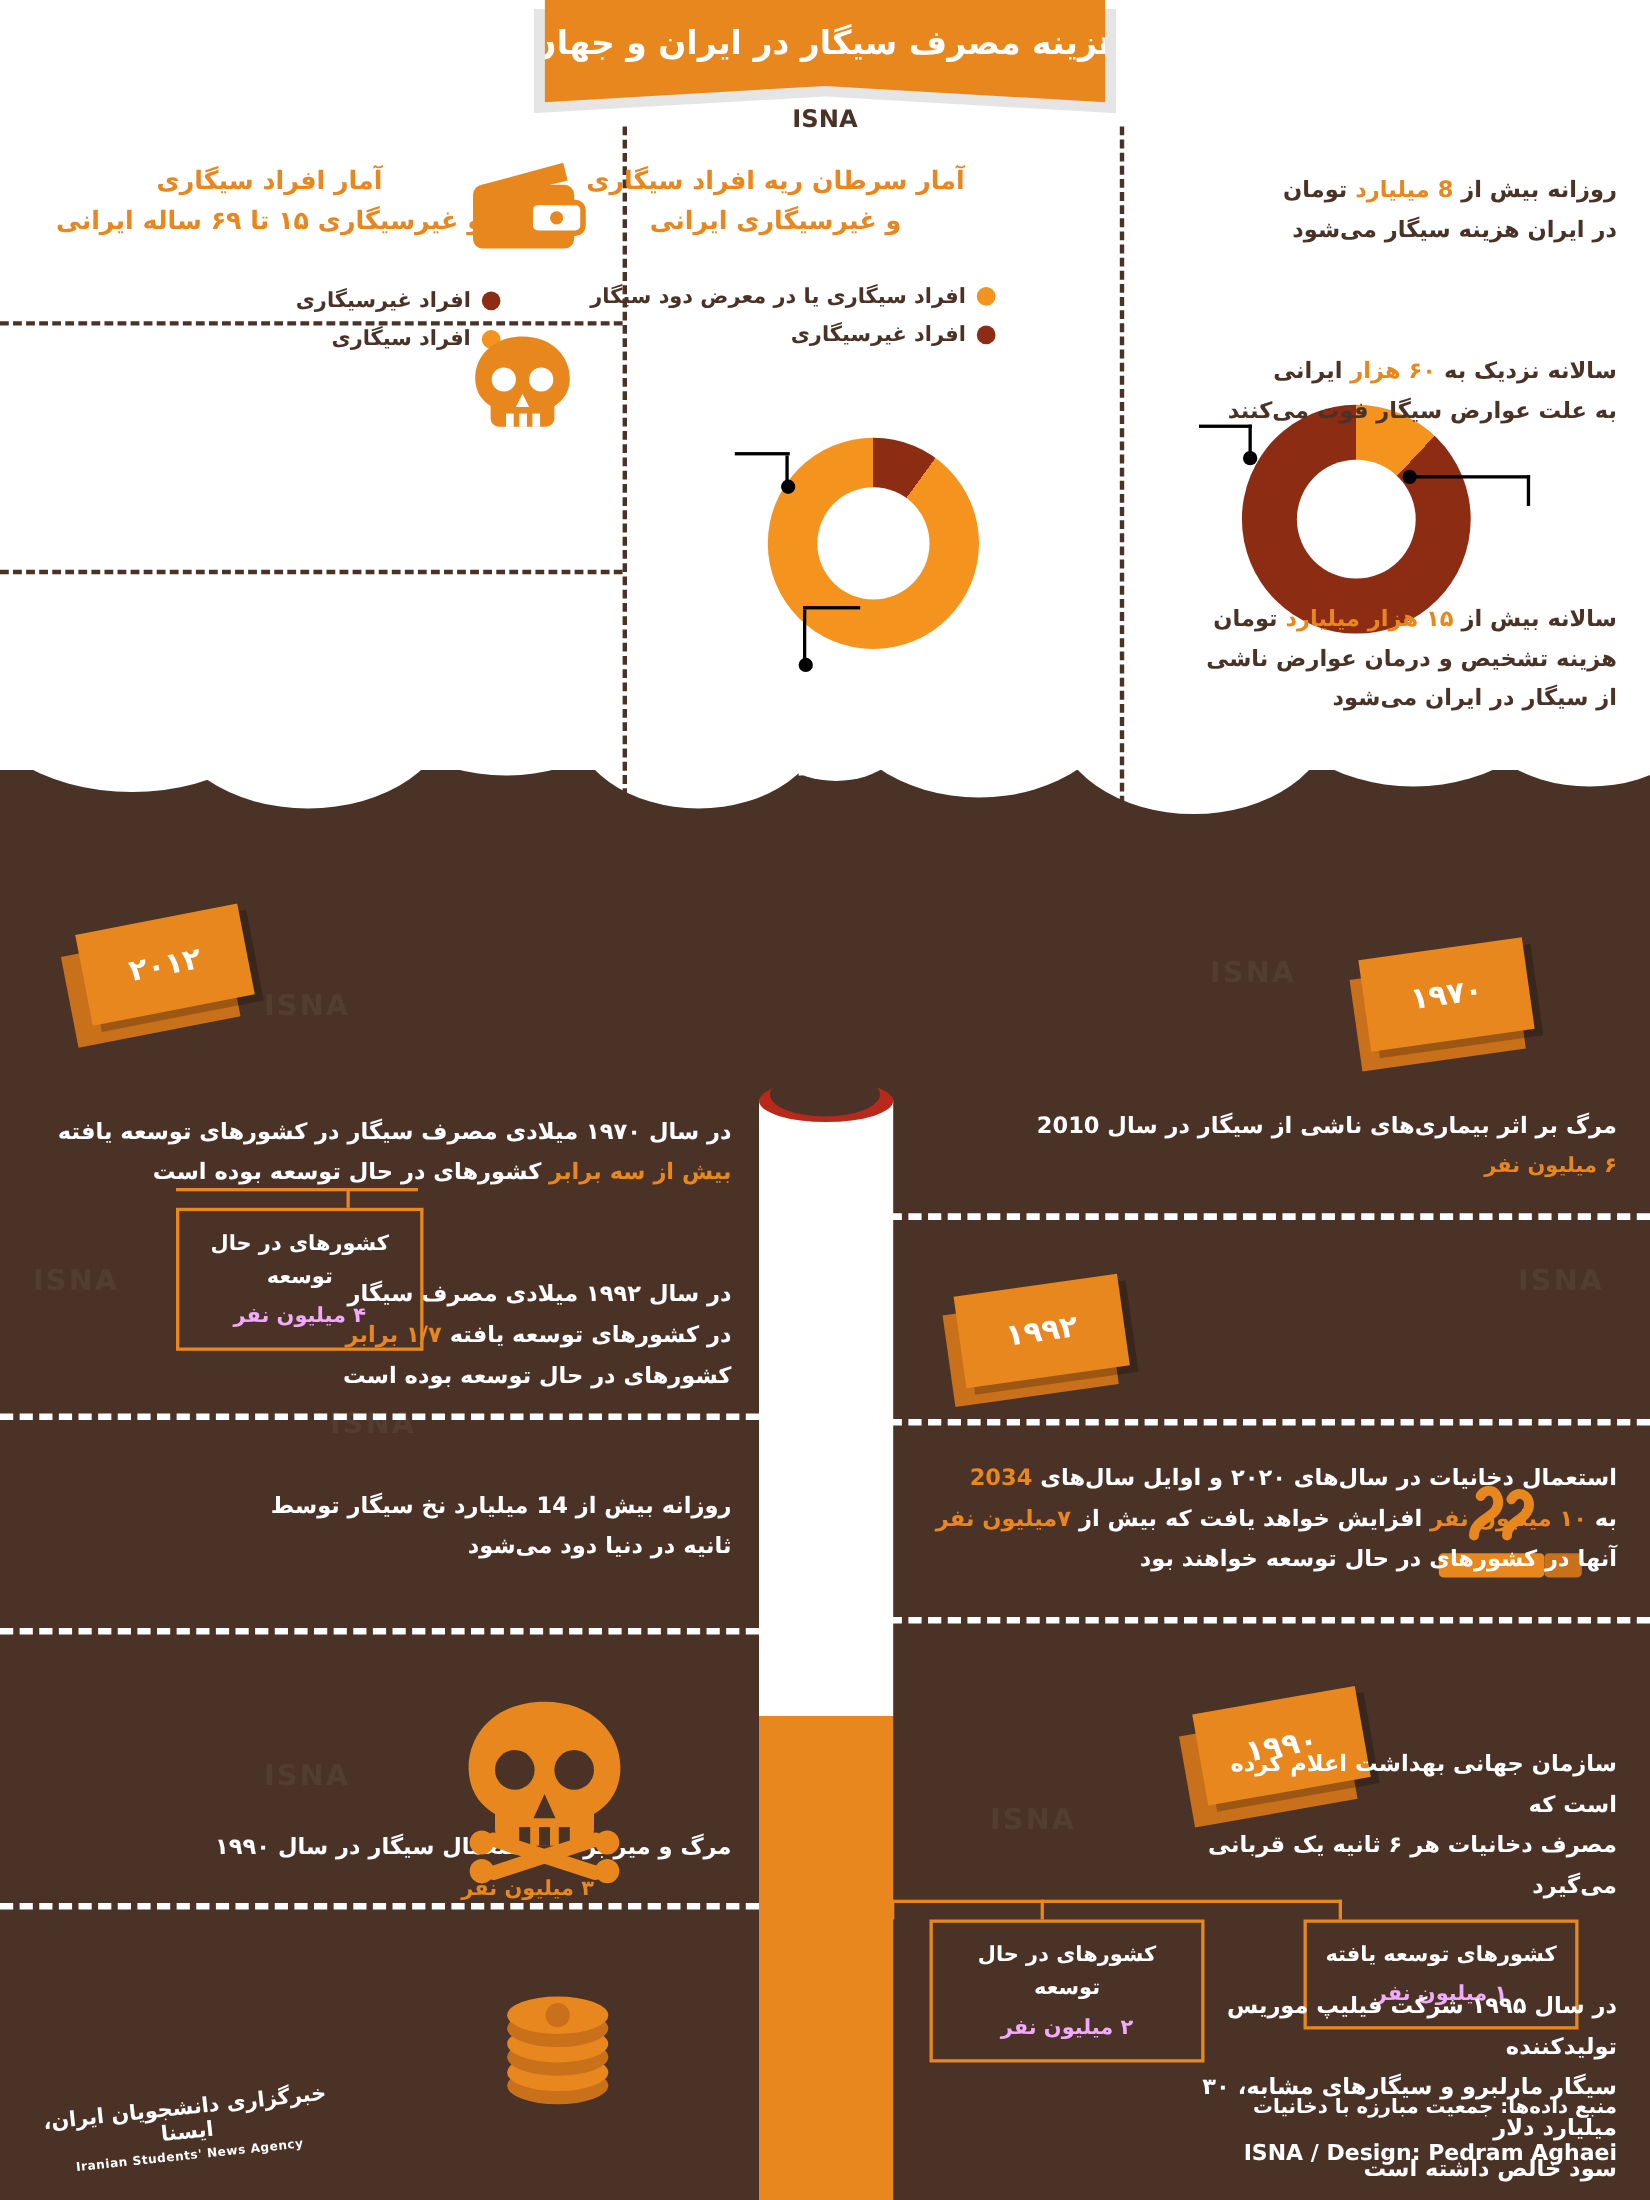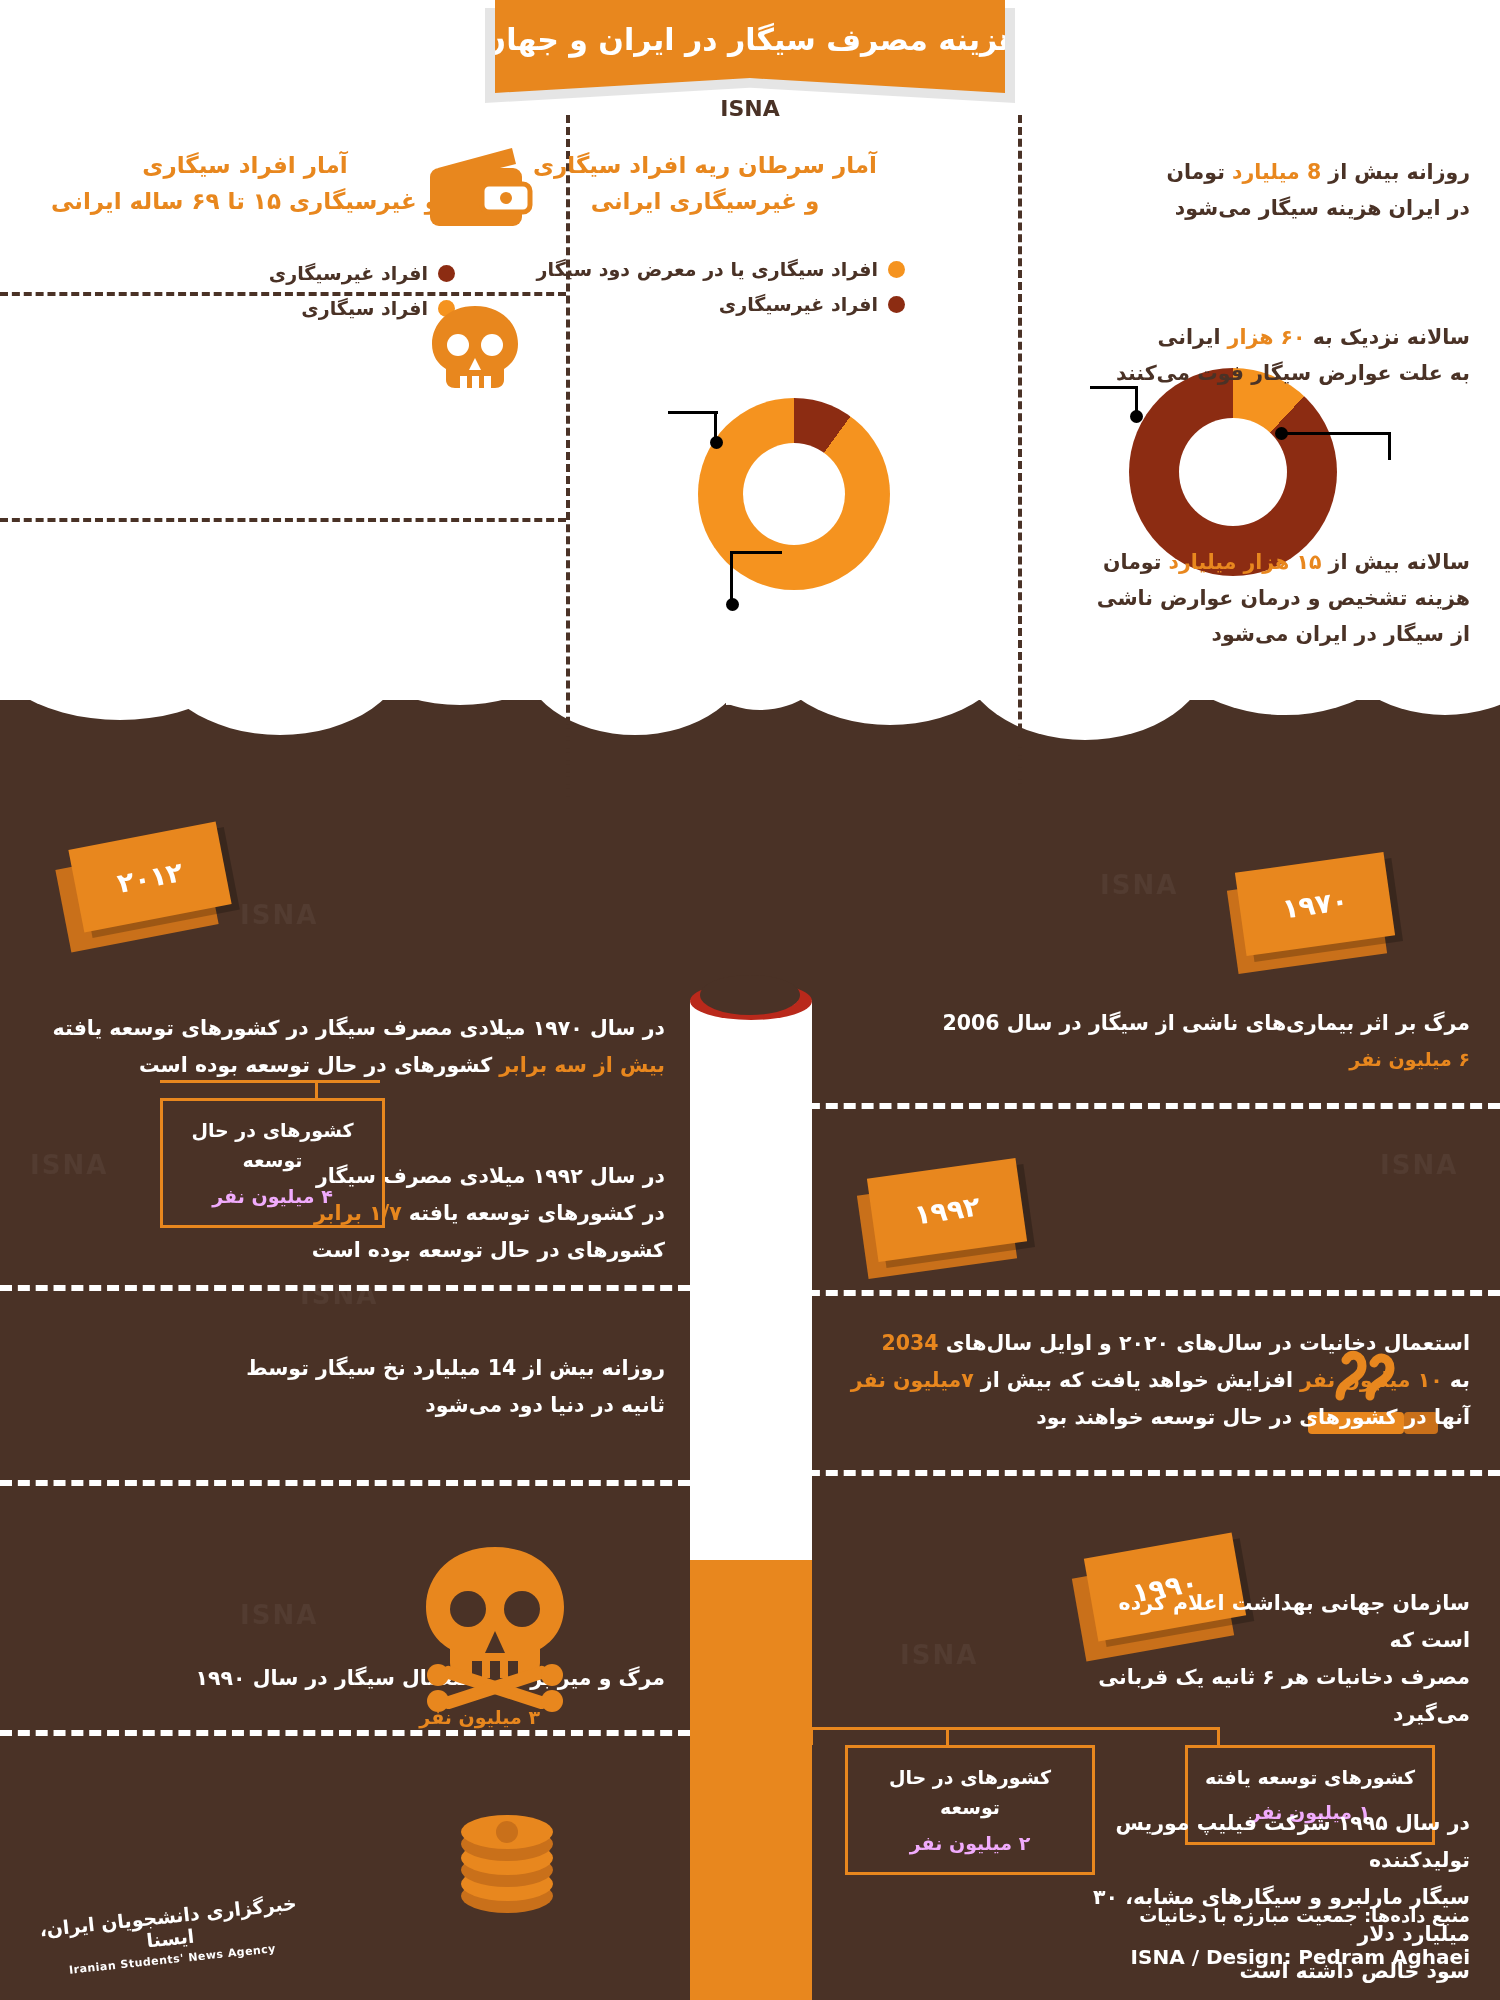--- a/index.html
+++ b/index.html
@@ -361,21 +361,21 @@
   <div class="obox" style="left:845px; top:1745px; width:250px;">
     <span>کشورهای در حال توسعه</span>
     <span class="num">۲ میلیون نفر</span>
   </div>
 
   <div class="note-back" style="left:62px; top:855px; transform: rotate(-11deg);"></div>
   <div class="note" style="left:75px; top:835px; transform: rotate(-11deg);">
     <span>۲۰۱۲</span>
   </div>
   <div class="btext" style="right:30px; top:1005px; width:620px;">
-    <div>مرگ بر اثر بیماری‌های ناشی از سیگار در سال 2006</div>
+    <div>مرگ بر اثر بیماری‌های ناشی از سیگار در سال 2010</div>
   </div>
   <div style="position:absolute; right:30px; top:1048px; color:#e8871e; font-weight:bold; font-size:19px; width:620px; text-align:right;">۶ میلیون نفر</div>
   <div style="position:absolute; left:315px; top:1080px; width:3px; height:18px; background:#e8871e;"></div>
   <div style="position:absolute; left:160px; top:1080px; width:220px; height:3px; background:#e8871e;"></div>
   <div class="obox" style="left:160px; top:1098px; width:225px;">
     <span>کشورهای در حال توسعه</span>
     <span class="num">۴ میلیون نفر</span>
   </div>
 
   <div class="btext" style="right:30px; top:1325px; width:620px;">

